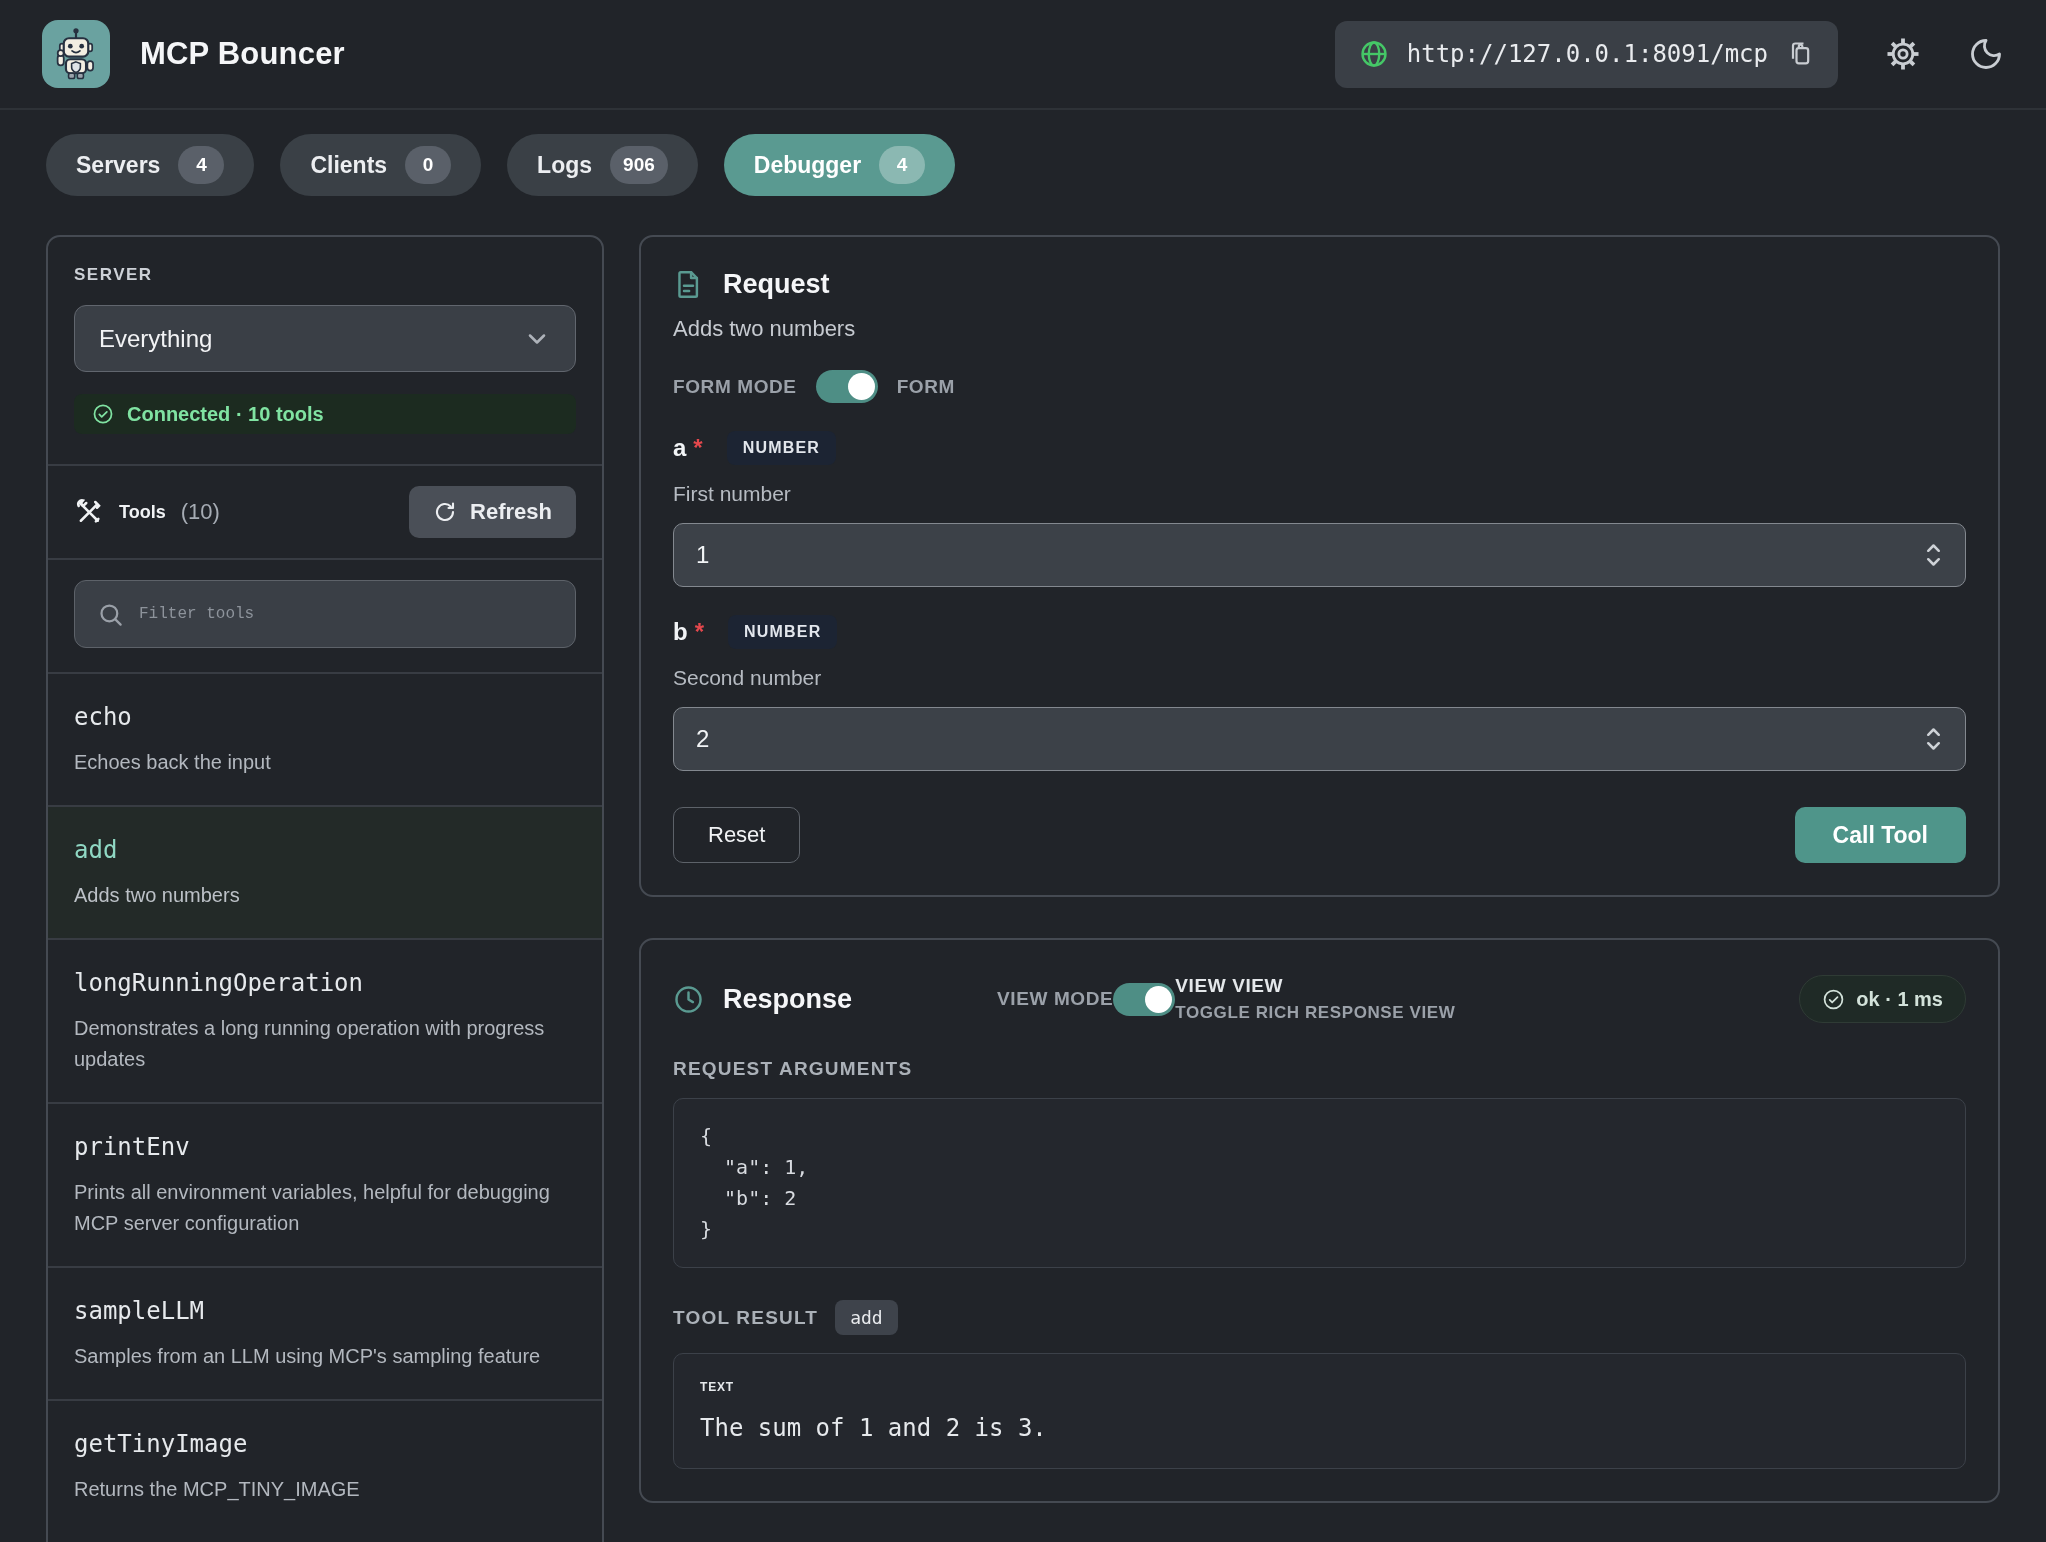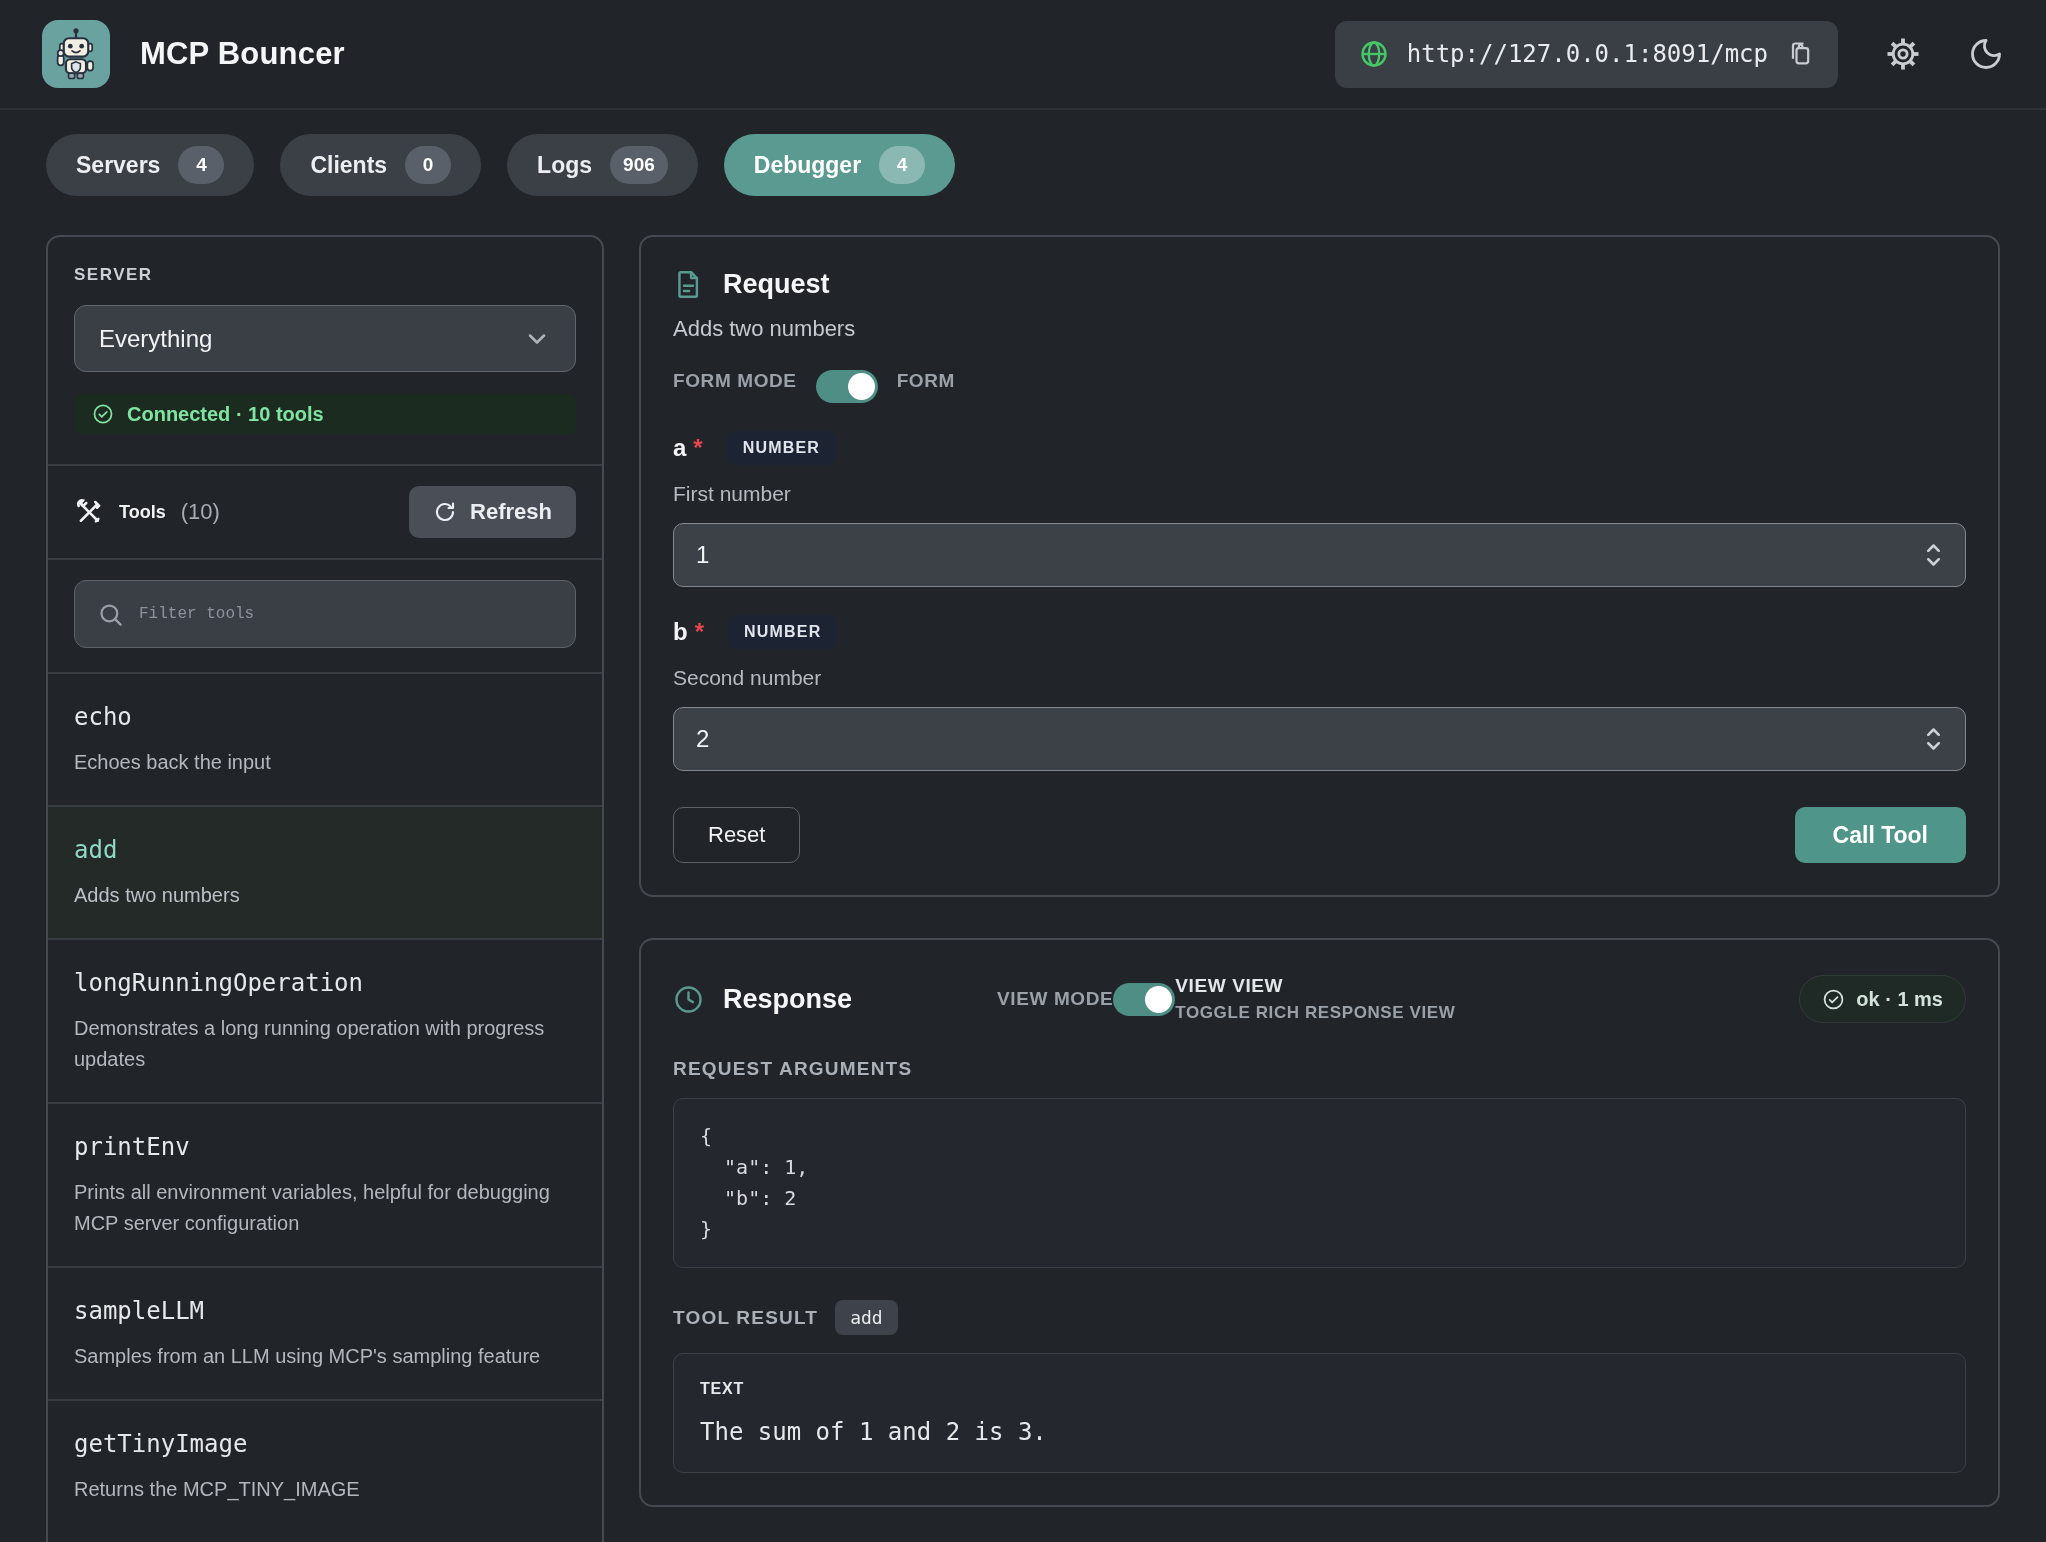--- a/index.html
+++ b/index.html
@@ -94,21 +94,21 @@
   .tool-item.selected .tname { color:#90d8c4; }
   .tool-item.selected .tdesc { color:#bcc1c7; }
 
   
   main { flex:1; display:flex; flex-direction:column; gap:41px; }
   .panel { border:2px solid #454a52; border-radius:14px; padding:32px; }
   .panel-header { display:flex; align-items:center; gap:19px; }
   .panel-header h2 { font-size:27px; font-weight:bold; color:#f5f6f8; }
   .subtitle { margin-top:16px; font-size:22px; color:#c6cad0; }
   .mode-label { font-size:19px; font-weight:bold; letter-spacing:.6px; color:#9ba1a9; }
-  .mode-row { margin-top:28px; display:flex; gap:19px; }
+  .mode-row { margin-top:28px; display:flex; align-items:center; gap:19px; }
   .toggle {
     width:62px; height:33px; border-radius:17px; background:#4e8e85; position:relative; cursor:pointer;
   }
   .toggle .knob {
     position:absolute; top:3px; right:3px; width:27px; height:27px; border-radius:50%; background:#ffffff;
   }
   .field { margin-top:28px; }
   .field-head { display:flex; align-items:center; }
   .fname { font-size:24px; font-weight:bold; color:#f2f4f6; }
   .req { color:#e5484d; font-size:24px; font-weight:bold; margin-left:7px; }
@@ -155,21 +155,21 @@
   }
   .result-row { margin-top:32px; display:flex; align-items:center; gap:17px; }
   .result-row .block-label { margin-top:0; }
   .tool-badge {
     background:#3e434b; border-radius:8px; padding:7px 15px;
     font-family:"DejaVu Sans Mono", monospace; font-size:18px; color:#e9ebee;
   }
   .result-block {
     margin-top:18px; background:#24272d; border:1.5px solid #3c4149; border-radius:10px; padding:26px;
   }
-  .result-type { font-size:16px; font-weight:bold; letter-spacing:.8px; color:#e6e9ec; }
+  .result-type { font-size:12px; font-weight:bold; letter-spacing:.8px; color:#e6e9ec; }
   .result-text { margin-top:20px; font-family:"DejaVu Sans Mono", monospace; font-size:24px; color:#e6e9ec; }
 
   svg { display:block; }
 </style>
 </head>
 <body>
 
 <header>
   <div class="brand">
     <div class="logo">

